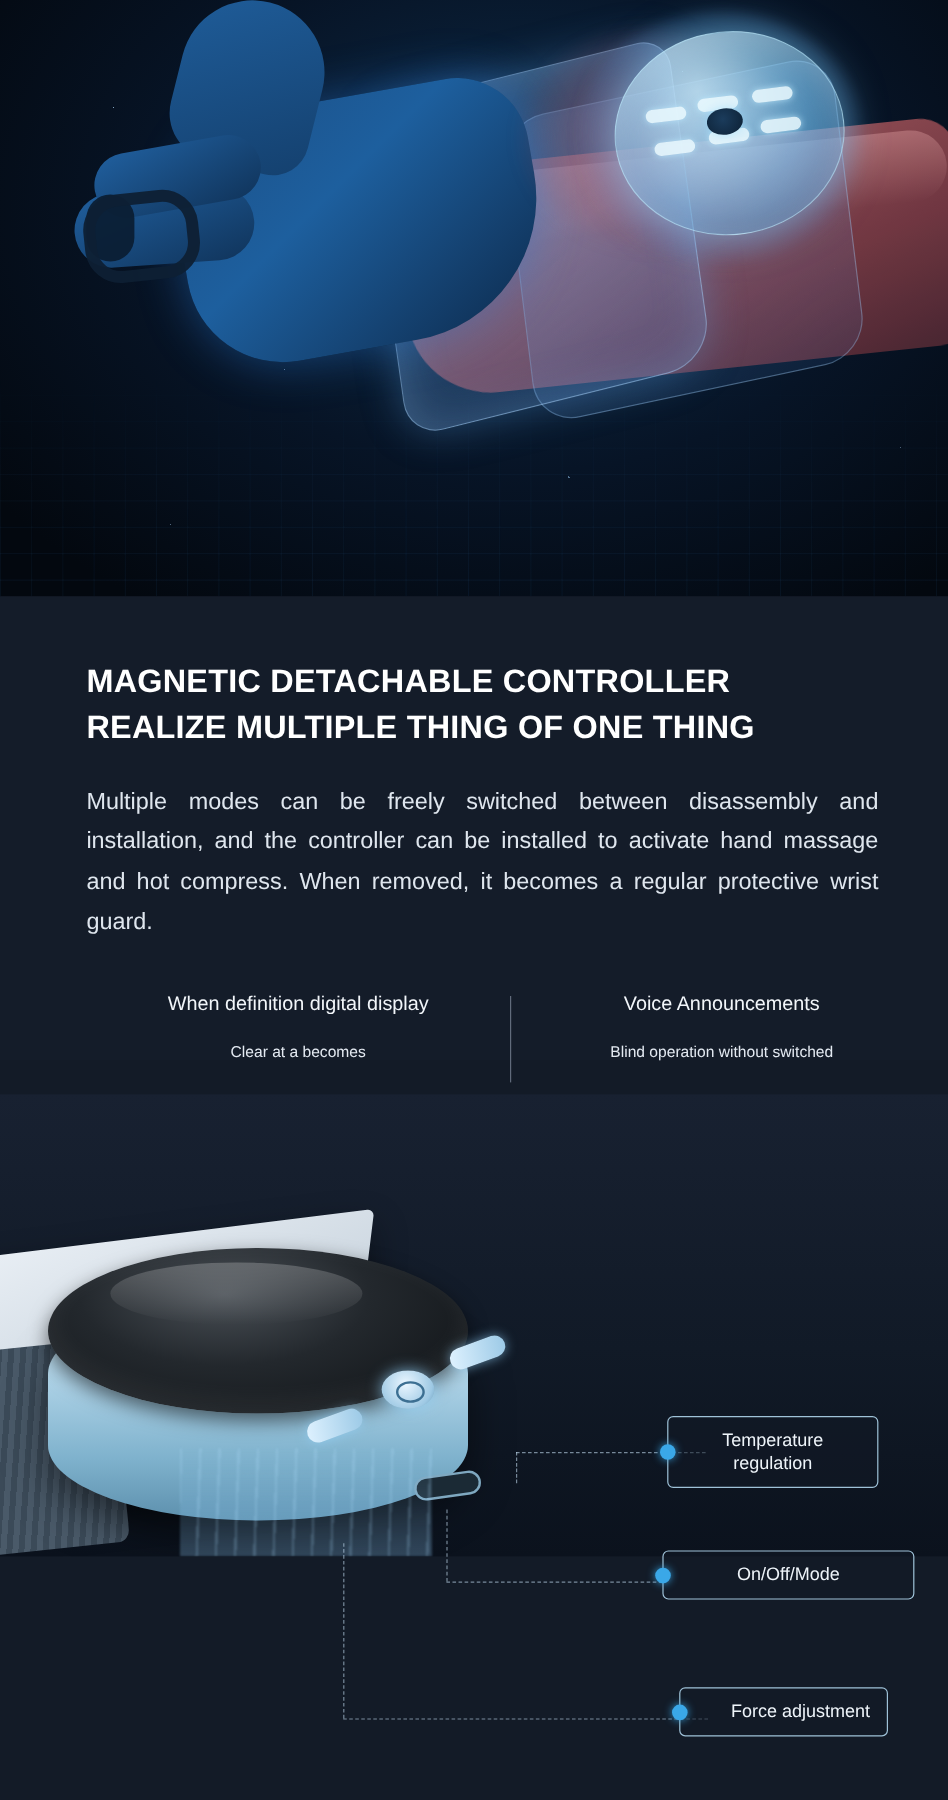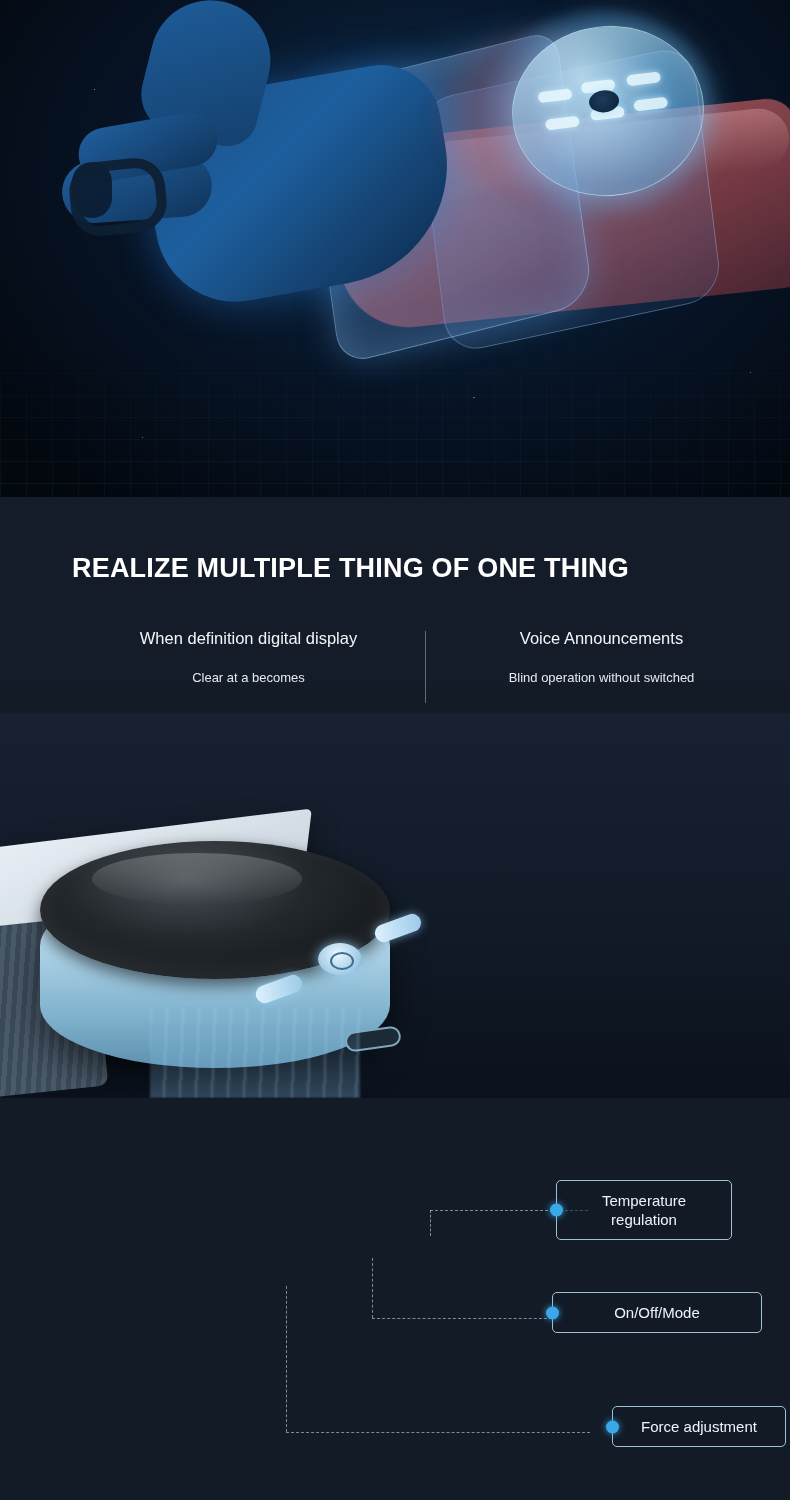--- a/index.html
+++ b/index.html
@@ -348,21 +348,21 @@
     position: absolute;
     left: -7px; top: 50%;
     transform: translateY(-50%);
     width: 13px; height: 13px;
     border-radius: 50%;
     background: #3aa8e8;
     box-shadow: 0 0 7px rgba(58,168,232,.9);
   }
   .c1 { left: 556px; top: 1180px; width: 176px; }
   .c2 { left: 552px; top: 1292px; width: 210px; }
-  .c3 { left: 612px; top: 1406px; width: 174px; }
+  .c3 { left: 566px; top: 1406px; width: 174px; text-align: right; }
 
   .lead {
     position: absolute;
     border-top: 1px dashed rgba(190,215,235,.6);
     height: 0;
   }
   .leadv {
     position: absolute;
     border-left: 1px dashed rgba(190,215,235,.6);
     width: 0;
@@ -405,22 +405,24 @@
       <div class="pill p3"></div>
       <div class="pill p4"></div>
       <div class="pill p5"></div>
       <div class="pill p6"></div>
       <div class="center-knob"></div>
     </div>
   </div>
 </section>
 
 <section class="info">
+  <h1 class="headline">MAGNETIC DETACHABLE CONTROLLER</h1>
   <h1 class="headline">REALIZE MULTIPLE THING OF ONE THING</h1>
 
+  <p class="body-copy">Multiple modes can be freely switched between disassembly and installation, and the controller can be installed to activate hand massage and hot compress. When removed, it becomes a regular protective wrist guard.</p>
 
   <div class="feature-row">
     <div class="feature">
       <div class="feature-title">When definition digital display</div>
       <div class="feature-sub">Clear at a becomes</div>
     </div>
     <div class="feature">
       <div class="feature-title">Voice Announcements</div>
       <div class="feature-sub">Blind operation without switched</div>
     </div>

